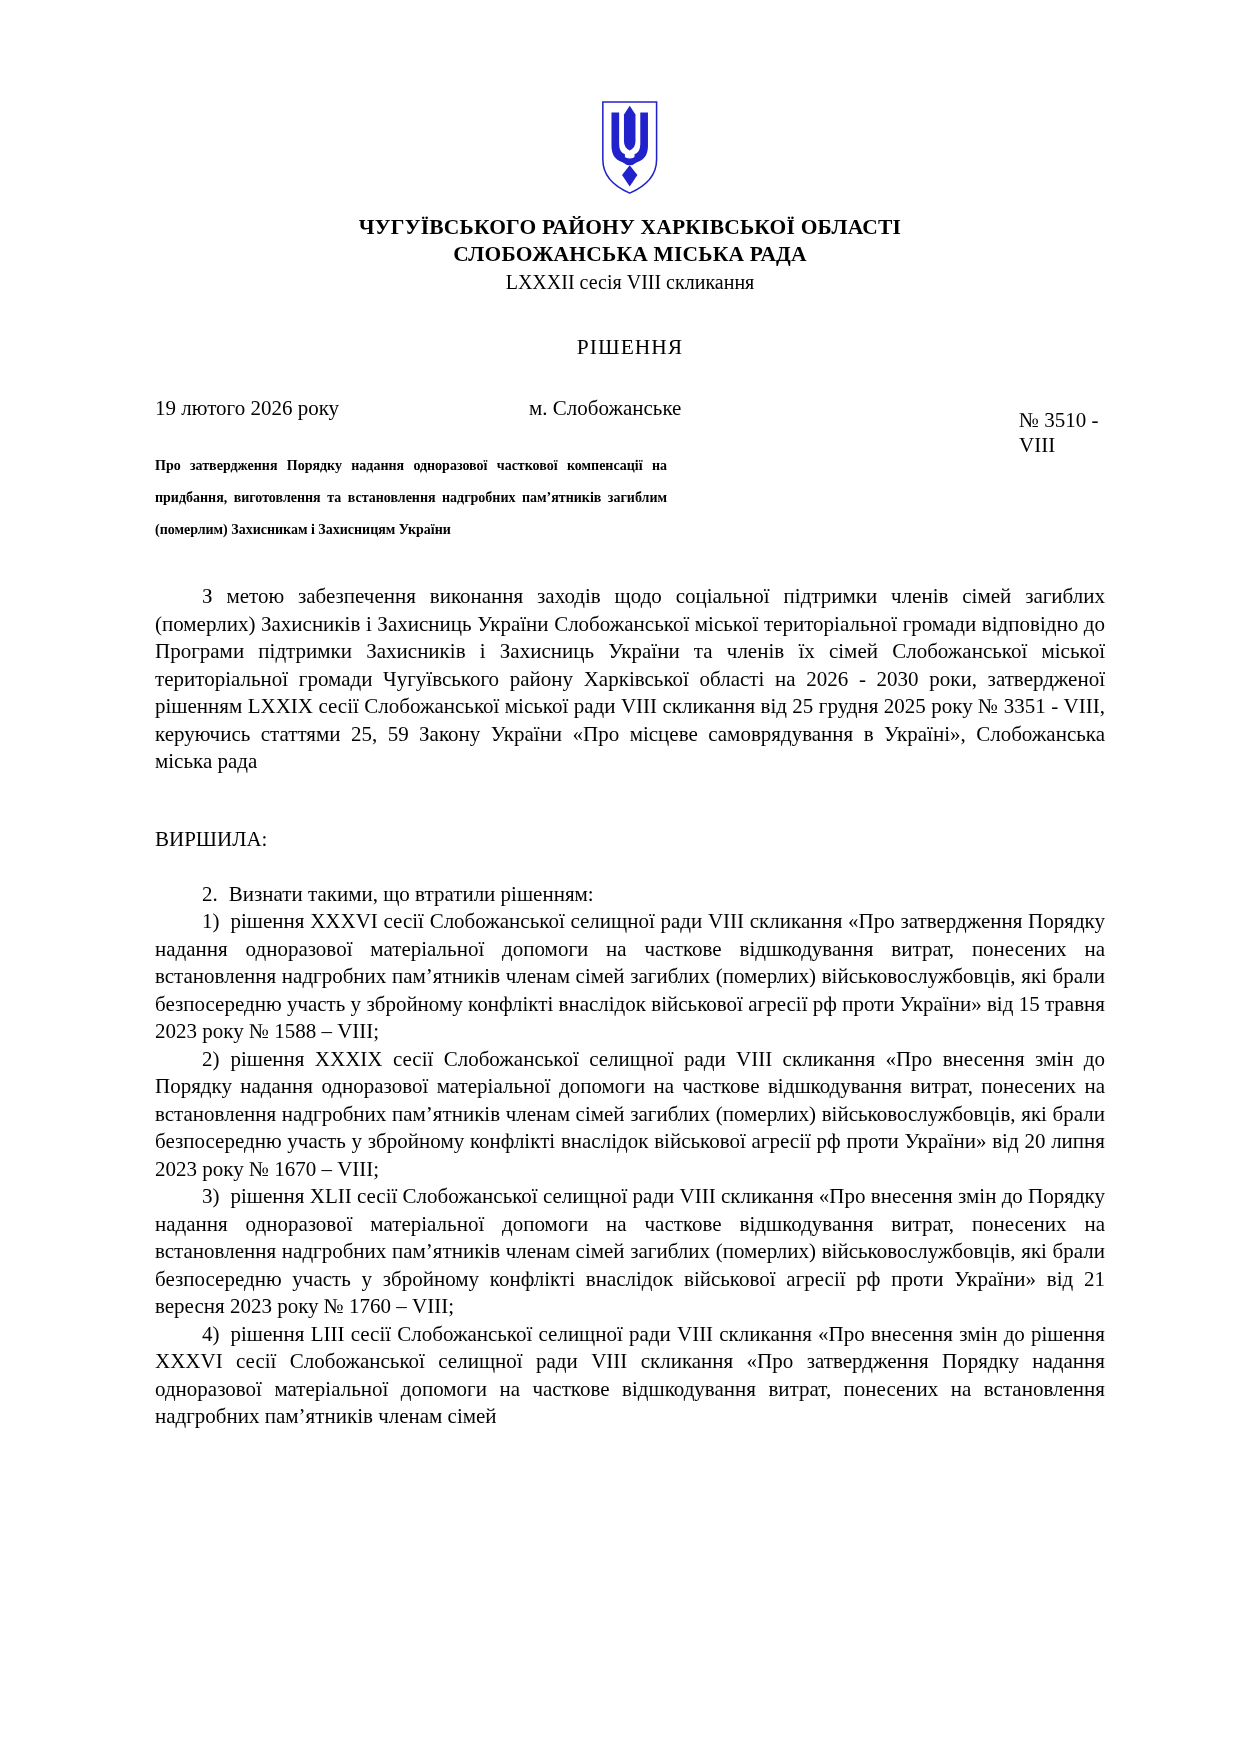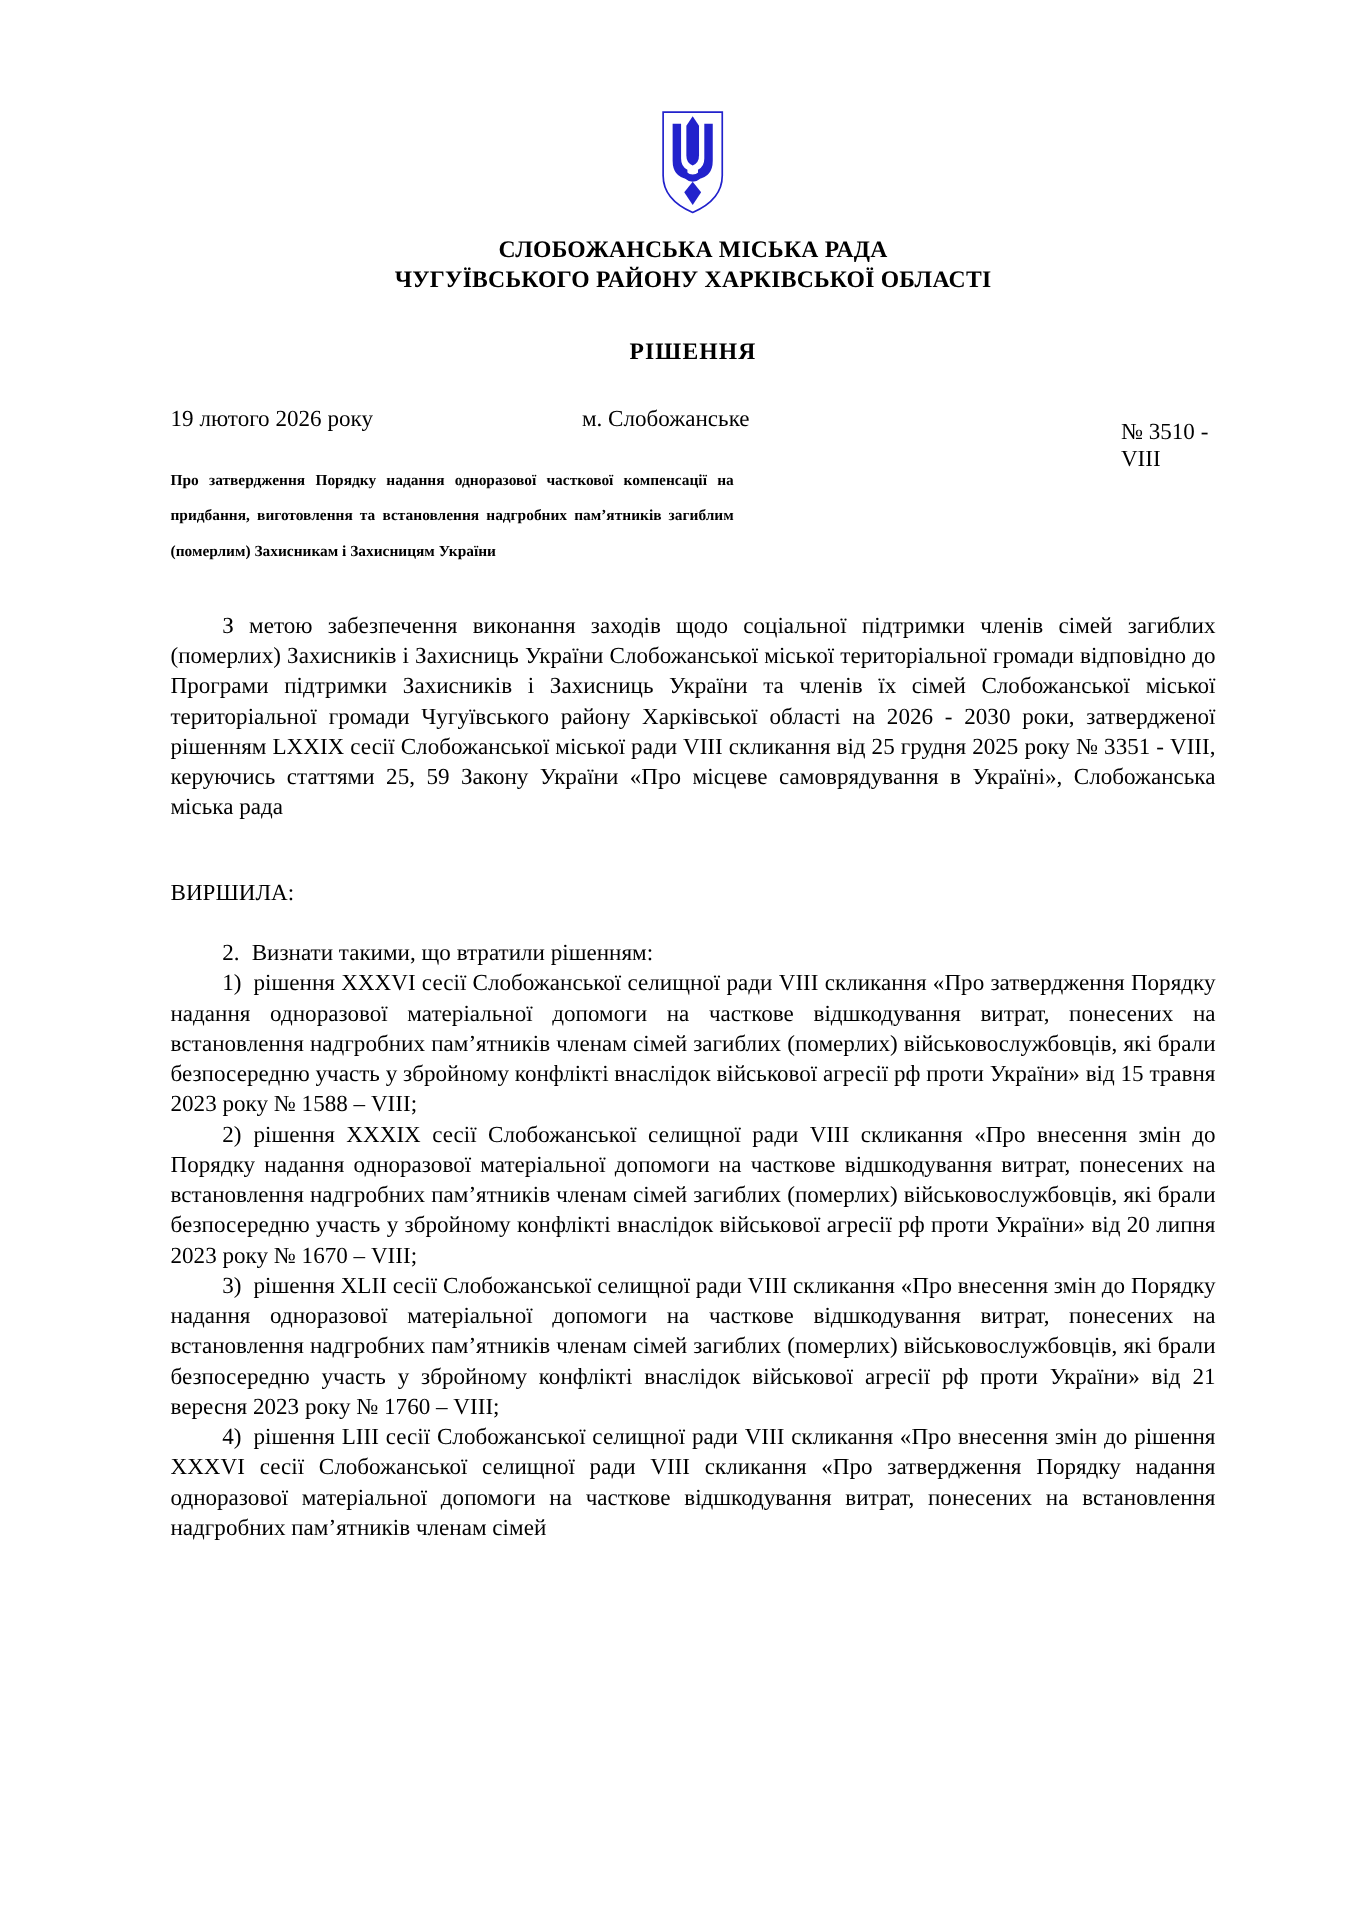--- a/index.html
+++ b/index.html
@@ -18,21 +18,21 @@
     background:#fff;
   }
   
   .emblem-wrap{text-align:center;height:98px;}
   .emblem-wrap svg{height:96px;width:auto;display:inline-block;}
   
   .org-header{text-align:center;margin-top:16px;}
   .org-line{font-weight:bold;font-size:21.5px;line-height:27px;letter-spacing:.2px;}
   .session-line{font-size:20px;line-height:27px;margin-top:1px;}
   .doc-type{
-    text-align:center;font-weight:bold;font-size:21.5px;
+    text-align:center;font-weight:normal;font-size:21.5px;
     letter-spacing:1px;margin-top:39px;
   }
   
   .meta{position:relative;height:28px;margin-top:36px;font-size:21px;}
   .meta-date{position:absolute;left:0;top:0;text-align:right;}
   .meta-place{position:absolute;left:374px;top:0;}
   .meta-num{position:absolute;left:832px;top:12px;margin-left:32px;}
   
   .subject{
     width:512px;
@@ -68,22 +68,23 @@
         <path d="M32 6 L38 15 V43 Q38 50 32 52.5 Q26 50 26 43 V15 Z"></path>
         <path d="M13 13 H21 V46 Q21 54 27 56.5 V65.5 Q13 63 13 48 Z"></path>
         <path d="M51 13 H43 V46 Q43 54 37 56.5 V65.5 Q51 63 51 48 Z"></path>
         <path d="M25 58 Q32 64 39 58 V65 Q32 71 25 65 Z"></path>
         <path d="M32 68 L40 78 L32 90 L24 78 Z"></path>
       </g>
     </svg>
   </div>
 
   <div class="org-header">
+    <div class="org-line">ЧУГУЇВСЬКОГО РАЙОНУ ХАРКІВСЬКОЇ ОБЛАСТІ</div>
     <div class="org-line">СЛОБОЖАНСЬКА МІСЬКА РАДА</div>
-    <div class="org-line">ЧУГУЇВСЬКОГО РАЙОНУ ХАРКІВСЬКОЇ ОБЛАСТІ</div>
+    <div class="session-line">LXXXII сесія VIII скликання</div>
   </div>
 
   <div class="doc-type">РІШЕННЯ</div>
 
   <div class="meta">
     <span class="meta-date">19 лютого 2026 року</span>
     <span class="meta-place">м. Слобожанське</span>
     <span class="meta-num">№ 3510 - VIII</span>
   </div>
 

